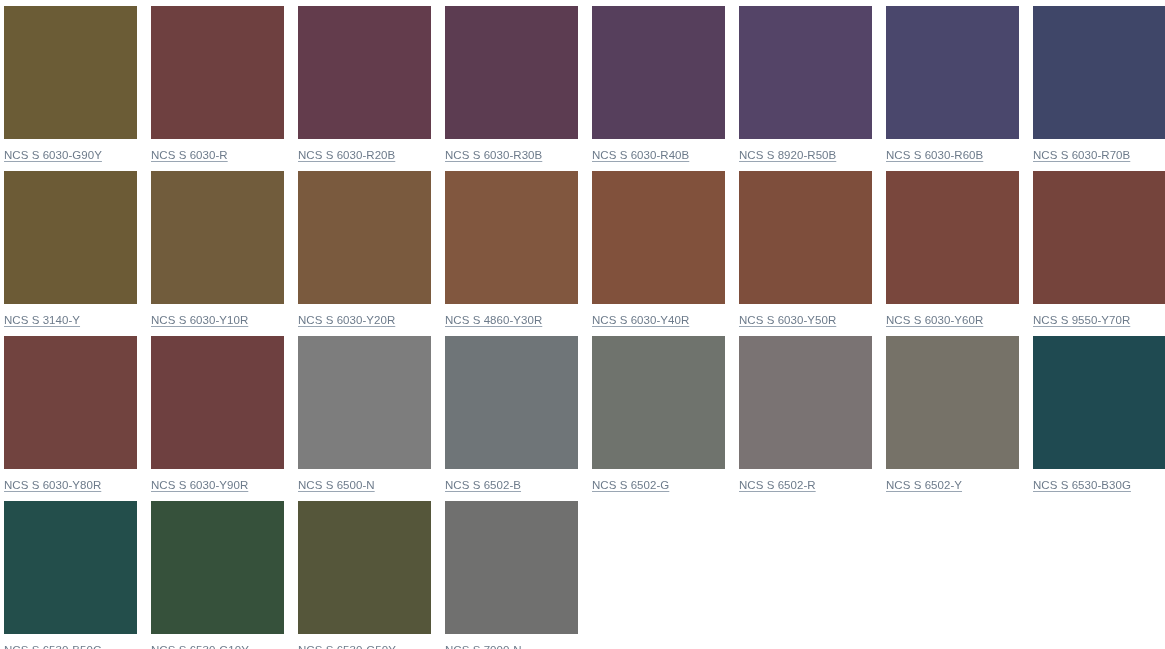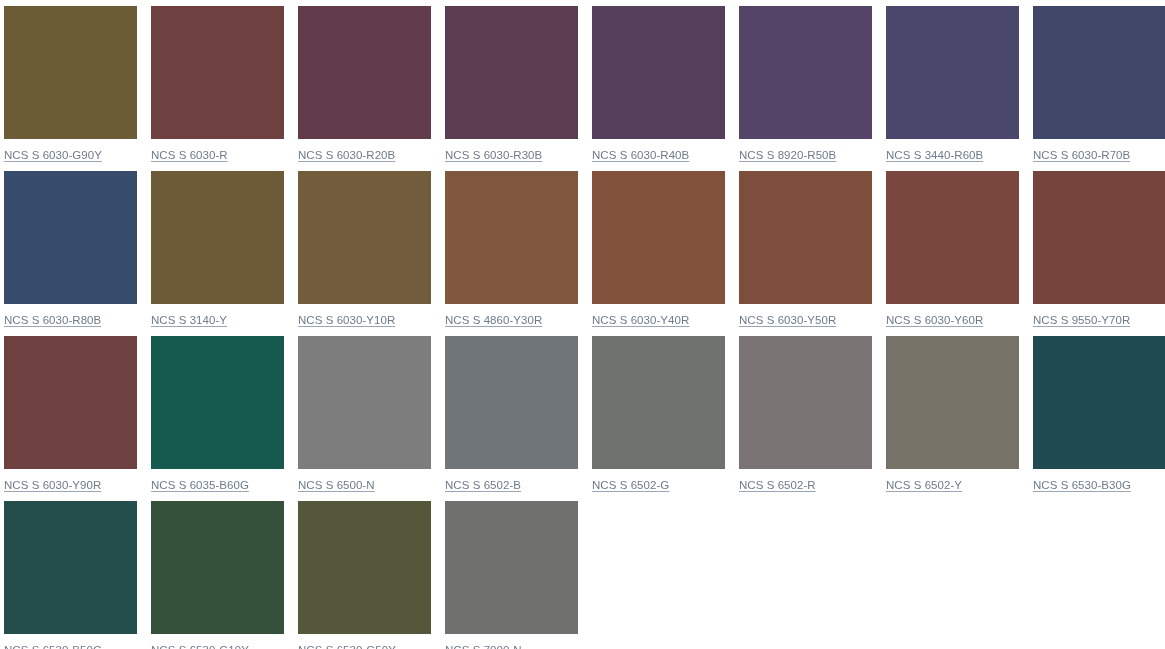--- a/index.html
+++ b/index.html
@@ -74,37 +74,37 @@
     <div class="swatch-cell">
       <div class="swatch-chip" style="background-color: rgb(86, 63, 92);"></div>
       <a class="swatch-label" href="#">NCS S 6030-R40B</a>
     </div>
     <div class="swatch-cell">
       <div class="swatch-chip" style="background-color: rgb(84, 68, 103);"></div>
       <a class="swatch-label" href="#">NCS S 8920-R50B</a>
     </div>
     <div class="swatch-cell">
       <div class="swatch-chip" style="background-color: rgb(74, 71, 108);"></div>
-      <a class="swatch-label" href="#">NCS S 3440-R60B</a>
+      <a class="swatch-label" href="#">NCS S 6030-R60B</a>
     </div>
     <div class="swatch-cell">
       <div class="swatch-chip" style="background-color: rgb(63, 70, 104);"></div>
       <a class="swatch-label" href="#">NCS S 6030-R70B</a>
-    </div>
-    <div class="swatch-cell">
-      <div class="swatch-chip" style="background-color: rgb(55, 75, 107);"></div>
-      <a class="swatch-label" href="#">NCS S 6030-R80B</a>
     </div>
     <div class="swatch-cell">
       <div class="swatch-chip" style="background-color: rgb(108, 91, 54);"></div>
       <a class="swatch-label" href="#">NCS S 3140-Y</a>
     </div>
     <div class="swatch-cell">
       <div class="swatch-chip" style="background-color: rgb(113, 92, 60);"></div>
       <a class="swatch-label" href="#">NCS S 6030-Y10R</a>
+    </div>
+    <div class="swatch-cell">
+      <div class="swatch-chip" style="background-color: rgb(122, 90, 62);"></div>
+      <a class="swatch-label" href="#">NCS S 6030-Y20R</a>
     </div>
     <div class="swatch-cell">
       <div class="swatch-chip" style="background-color: rgb(129, 87, 63);"></div>
       <a class="swatch-label" href="#">NCS S 4860-Y30R</a>
     </div>
     <div class="swatch-cell">
       <div class="swatch-chip" style="background-color: rgb(129, 81, 60);"></div>
       <a class="swatch-label" href="#">NCS S 6030-Y40R</a>
     </div>
     <div class="swatch-cell">
@@ -113,26 +113,26 @@
     </div>
     <div class="swatch-cell">
       <div class="swatch-chip" style="background-color: rgb(121, 71, 61);"></div>
       <a class="swatch-label" href="#">NCS S 6030-Y60R</a>
     </div>
     <div class="swatch-cell">
       <div class="swatch-chip" style="background-color: rgb(117, 68, 60);"></div>
       <a class="swatch-label" href="#">NCS S 9550-Y70R</a>
     </div>
     <div class="swatch-cell">
+      <div class="swatch-chip" style="background-color: rgb(113, 67, 63);"></div>
+      <a class="swatch-label" href="#">NCS S 6030-Y80R</a>
+    </div>
+    <div class="swatch-cell">
       <div class="swatch-chip" style="background-color: rgb(110, 64, 64);"></div>
       <a class="swatch-label" href="#">NCS S 6030-Y90R</a>
-    </div>
-    <div class="swatch-cell">
-      <div class="swatch-chip" style="background-color: rgb(21, 89, 79);"></div>
-      <a class="swatch-label" href="#">NCS S 6035-B60G</a>
     </div>
     <div class="swatch-cell">
       <div class="swatch-chip" style="background-color: rgb(125, 125, 125);"></div>
       <a class="swatch-label" href="#">NCS S 6500-N</a>
     </div>
     <div class="swatch-cell">
       <div class="swatch-chip" style="background-color: rgb(111, 117, 120);"></div>
       <a class="swatch-label" href="#">NCS S 6502-B</a>
     </div>
     <div class="swatch-cell">

